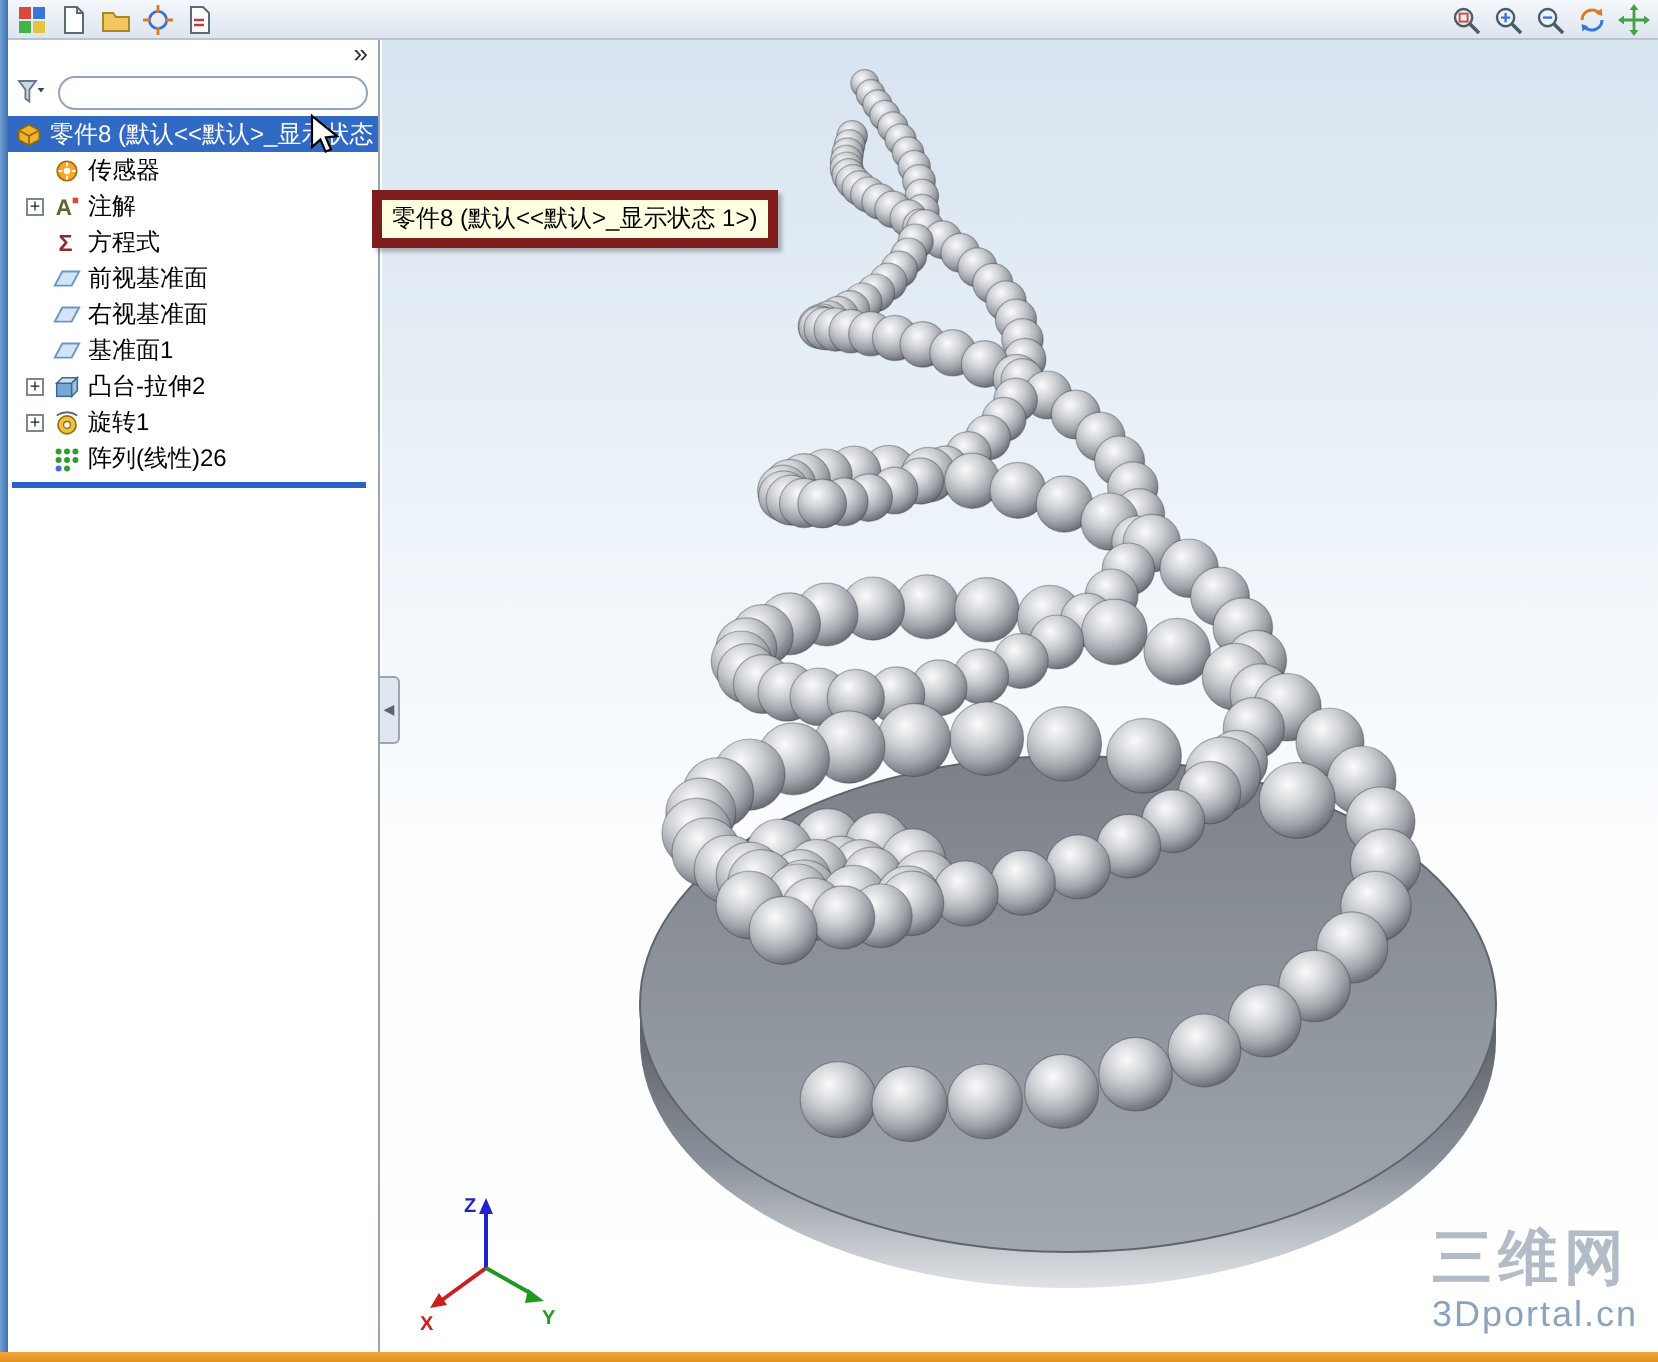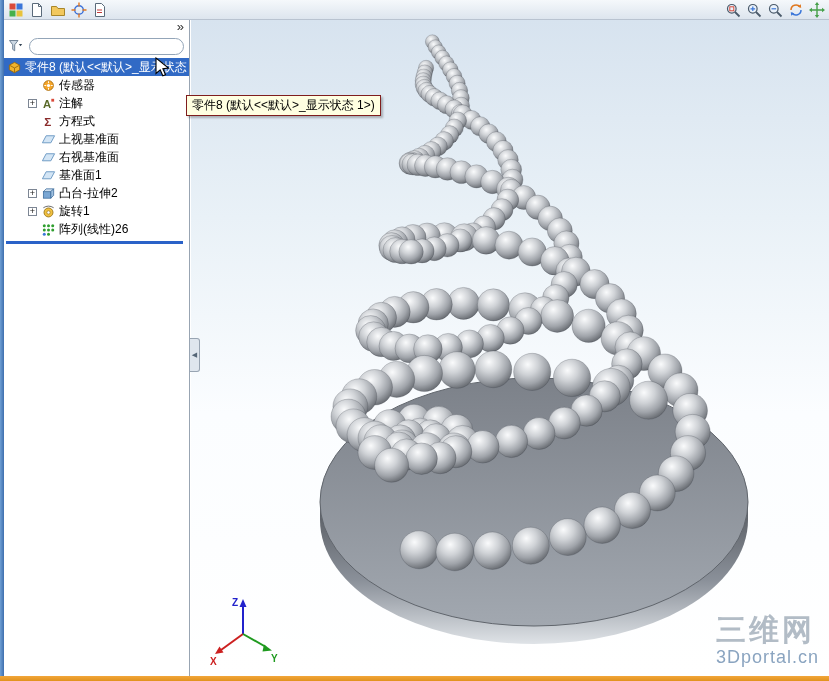--- a/index.html
+++ b/index.html
@@ -13,40 +13,40 @@
   .tb-group{display:flex;align-items:center;gap:3px;}
   .tbicon{width:18px;height:18px;display:inline-flex;align-items:center;justify-content:center;}
   .panel{position:absolute;left:4px;top:20px;width:186px;bottom:5px;background:#fff;
     border-right:1px solid #98a4b2;z-index:2;}
   .panel-header{height:16px;position:relative;}
   .panel-chevron{position:absolute;top:-1px;right:5px;font-size:13px;color:#333;cursor:default;}
   .filter-row{display:flex;align-items:center;gap:3px;margin:1px 5px 3px 3px;height:18px;}
   .filter-input{flex:1;height:17px;border:1px solid #93a5b8;border-radius:9px;
     font-size:11px;padding:0 7px;outline:none;background:#fff;min-width:0;}
   .tree{font-size:12px;color:#000;}
-  .trow{height:18px;display:flex;align-items:center;padding-left:24px;white-space:nowrap;overflow:hidden;cursor:default;}
+  .trow{height:18px;display:flex;align-items:center;padding-left:9px;white-space:nowrap;overflow:hidden;cursor:default;}
   .trow.root{padding-left:2px;}
   .trow.sel{background:var(--sel,#316ac5);color:#fff;}
   .exp{flex:0 0 9px;width:9px;height:9px;border:1px solid #7d8694;background:#fff;
     font-size:9px;line-height:7px;text-align:center;color:#222;margin-right:3px;}
   .exp.empty{visibility:hidden;}
   .ticon{flex:0 0 16px;width:16px;height:16px;display:inline-flex;align-items:center;
     justify-content:center;margin-right:3px;}
   .tlabel{overflow:hidden;text-overflow:clip;}
   .rollback{height:3px;background:var(--rollback,#2a62c8);margin:3px 6px 0 2px;}
   .collapse-tab{position:absolute;left:190px;top:338px;width:10px;height:34px;
     background:#dfe6ee;border:1px solid #98a4b2;border-left:none;display:flex;
     align-items:center;justify-content:center;font-size:7px;color:#567;z-index:3;border-radius:0 3px 3px 0;}
   .viewport{position:absolute;left:191px;top:20px;right:0;bottom:5px;z-index:1;}
   .viewport svg.model{position:absolute;left:0;top:0;pointer-events:none;}
   .triad{position:absolute;left:16px;bottom:8px;pointer-events:none;}
   .watermark{position:absolute;right:10px;bottom:8px;text-align:left;pointer-events:none;}
   .wm1{font-size:30px;font-weight:bold;color:#b2bcc6;letter-spacing:3px;line-height:1;}
   .wm2{font-size:18px;color:#8aa4c0;letter-spacing:1px;margin-top:2px;}
-  .tooltip{position:absolute;left:186px;top:95px;background:#ffffe1;border:1px solid #7f1d1d;
+  .tooltip{position:absolute;left:186px;top:95px;background:#ffffe1;border:5px solid #7f1d1d;
     font-size:12px;padding:1px 5px;box-shadow:2px 2px 2px rgba(0,0,0,.25);white-space:nowrap;z-index:5;}
   .cursor{position:absolute;left:155px;top:57px;z-index:6;pointer-events:none;}
   .bottom-bar{position:absolute;left:0;right:0;bottom:0;height:5px;
     background:linear-gradient(var(--taskbar,#f7bd5a),#e1921d);z-index:4;}
 </style>
 </head>
 <body>
 
 <div class="window" style="--sel: #316ac5; --rollback: #2a62c8; --taskbar: #f2a63a; --borderblue: #6f9fd4;">
   <div class="left-border"></div>
@@ -180,21 +180,21 @@
           </span>
           <span class="tlabel">方程式</span>
         </div>
         <div class="trow">
           <span class="exp empty"></span>
           <span class="ticon">
             <svg width="15" height="15" viewBox="0 0 16 16">
               <path d="M1.5 11.5 5.5 4h9l-4 7.5z" fill="rgba(130,180,225,0.35)" stroke="#6a97c2" stroke-width="1"></path>
             </svg>
           </span>
-          <span class="tlabel">上视基准面</span>
+          <span class="tlabel">前视基准面</span>
         </div>
         <div class="trow">
           <span class="exp empty"></span>
           <span class="ticon">
             <svg width="15" height="15" viewBox="0 0 16 16">
               <path d="M1.5 11.5 5.5 4h9l-4 7.5z" fill="rgba(130,180,225,0.35)" stroke="#6a97c2" stroke-width="1"></path>
             </svg>
           </span>
           <span class="tlabel">右视基准面</span>
         </div>

